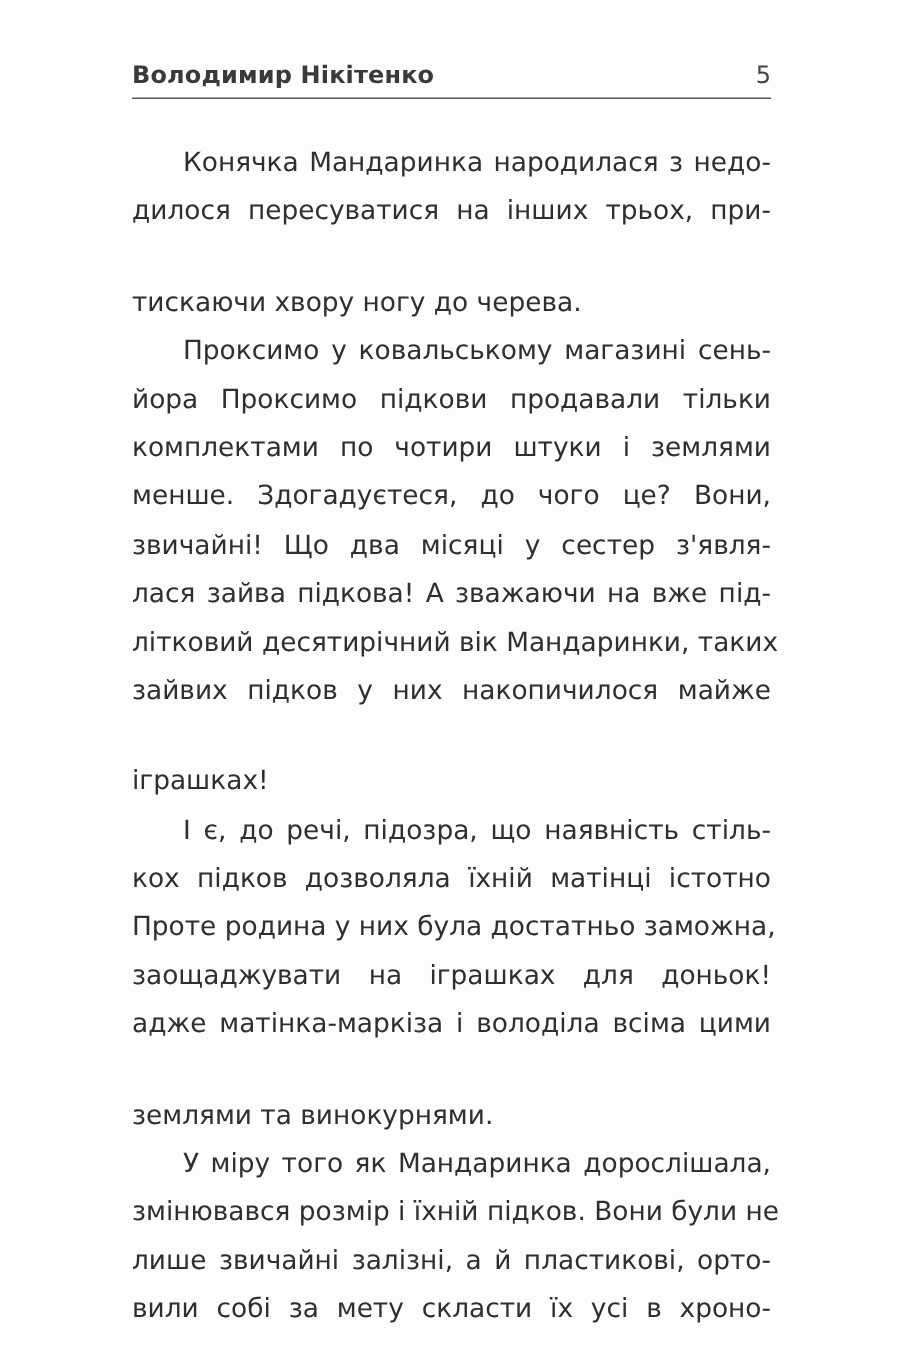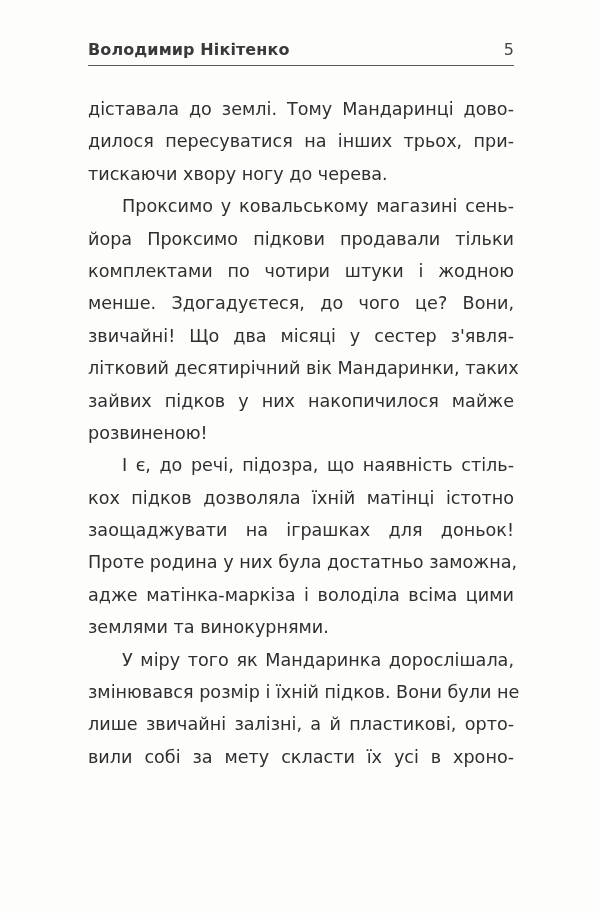--- a/index.html
+++ b/index.html
@@ -66,55 +66,57 @@
       white-space: nowrap;
       text-align: justify;
       text-align-last: justify;
       height: 32.4px;
     }
     .line.first {
       padding-left: 34px;
     }
     .line.last {
       text-align-last: left;
+      margin-top: 28px;
     }
   </style>
 </head>
 <body>
 
 <div class="page">
   <div class="running-head">
     <span class="author">Володимир Нікітенко</span>
     <span class="page-number">5</span>
   </div>
 
   <div class="body-text">
 
     <div class="para">
-      <span class="line">діставала до землі. Тому Мандаринці дово-</span>
+      <span class="line first">Конячка Мандаринка народилася з недо-</span>
       <span class="line">дилося пересуватися на інших трьох, при-</span>
       <span class="line last">тискаючи хвору ногу до черева.</span>
     </div>
 
     <div class="para">
       <span class="line first">Проксимо у ковальському магазині сень-</span>
       <span class="line">йора Проксимо підкови продавали тільки</span>
-      <span class="line">комплектами по чотири штуки і жодною</span>
+      <span class="line">комплектами по чотири штуки і землями</span>
       <span class="line">менше. Здогадуєтеся, до чого це? Вони,</span>
       <span class="line">звичайні! Що два місяці у сестер з'явля-</span>
+      <span class="line">лася зайва підкова! А зважаючи на вже під-</span>
       <span class="line">літковий десятирічний вік Мандаринки, таких</span>
       <span class="line">зайвих підков у них накопичилося майже</span>
-      <span class="line last">розвиненою!</span>
+      <span class="line last">іграшках!</span>
     </div>
 
     <div class="para">
       <span class="line first">І є, до речі, підозра, що наявність стіль-</span>
       <span class="line">кох підков дозволяла їхній матінці істотно</span>
+      <span class="line">Проте родина у них була достатньо заможна,</span>
       <span class="line">заощаджувати на іграшках для доньок!</span>
-      <span class="line">Проте родина у них була достатньо заможна,</span>
       <span class="line">адже матінка-маркіза і володіла всіма цими</span>
       <span class="line last">землями та винокурнями.</span>
     </div>
 
     <div class="para">
       <span class="line first">У міру того як Мандаринка дорослішала,</span>
       <span class="line">змінювався розмір і їхній підков. Вони були не</span>
       <span class="line">лише звичайні залізні, а й пластикові, орто-</span>
     </div>
 

